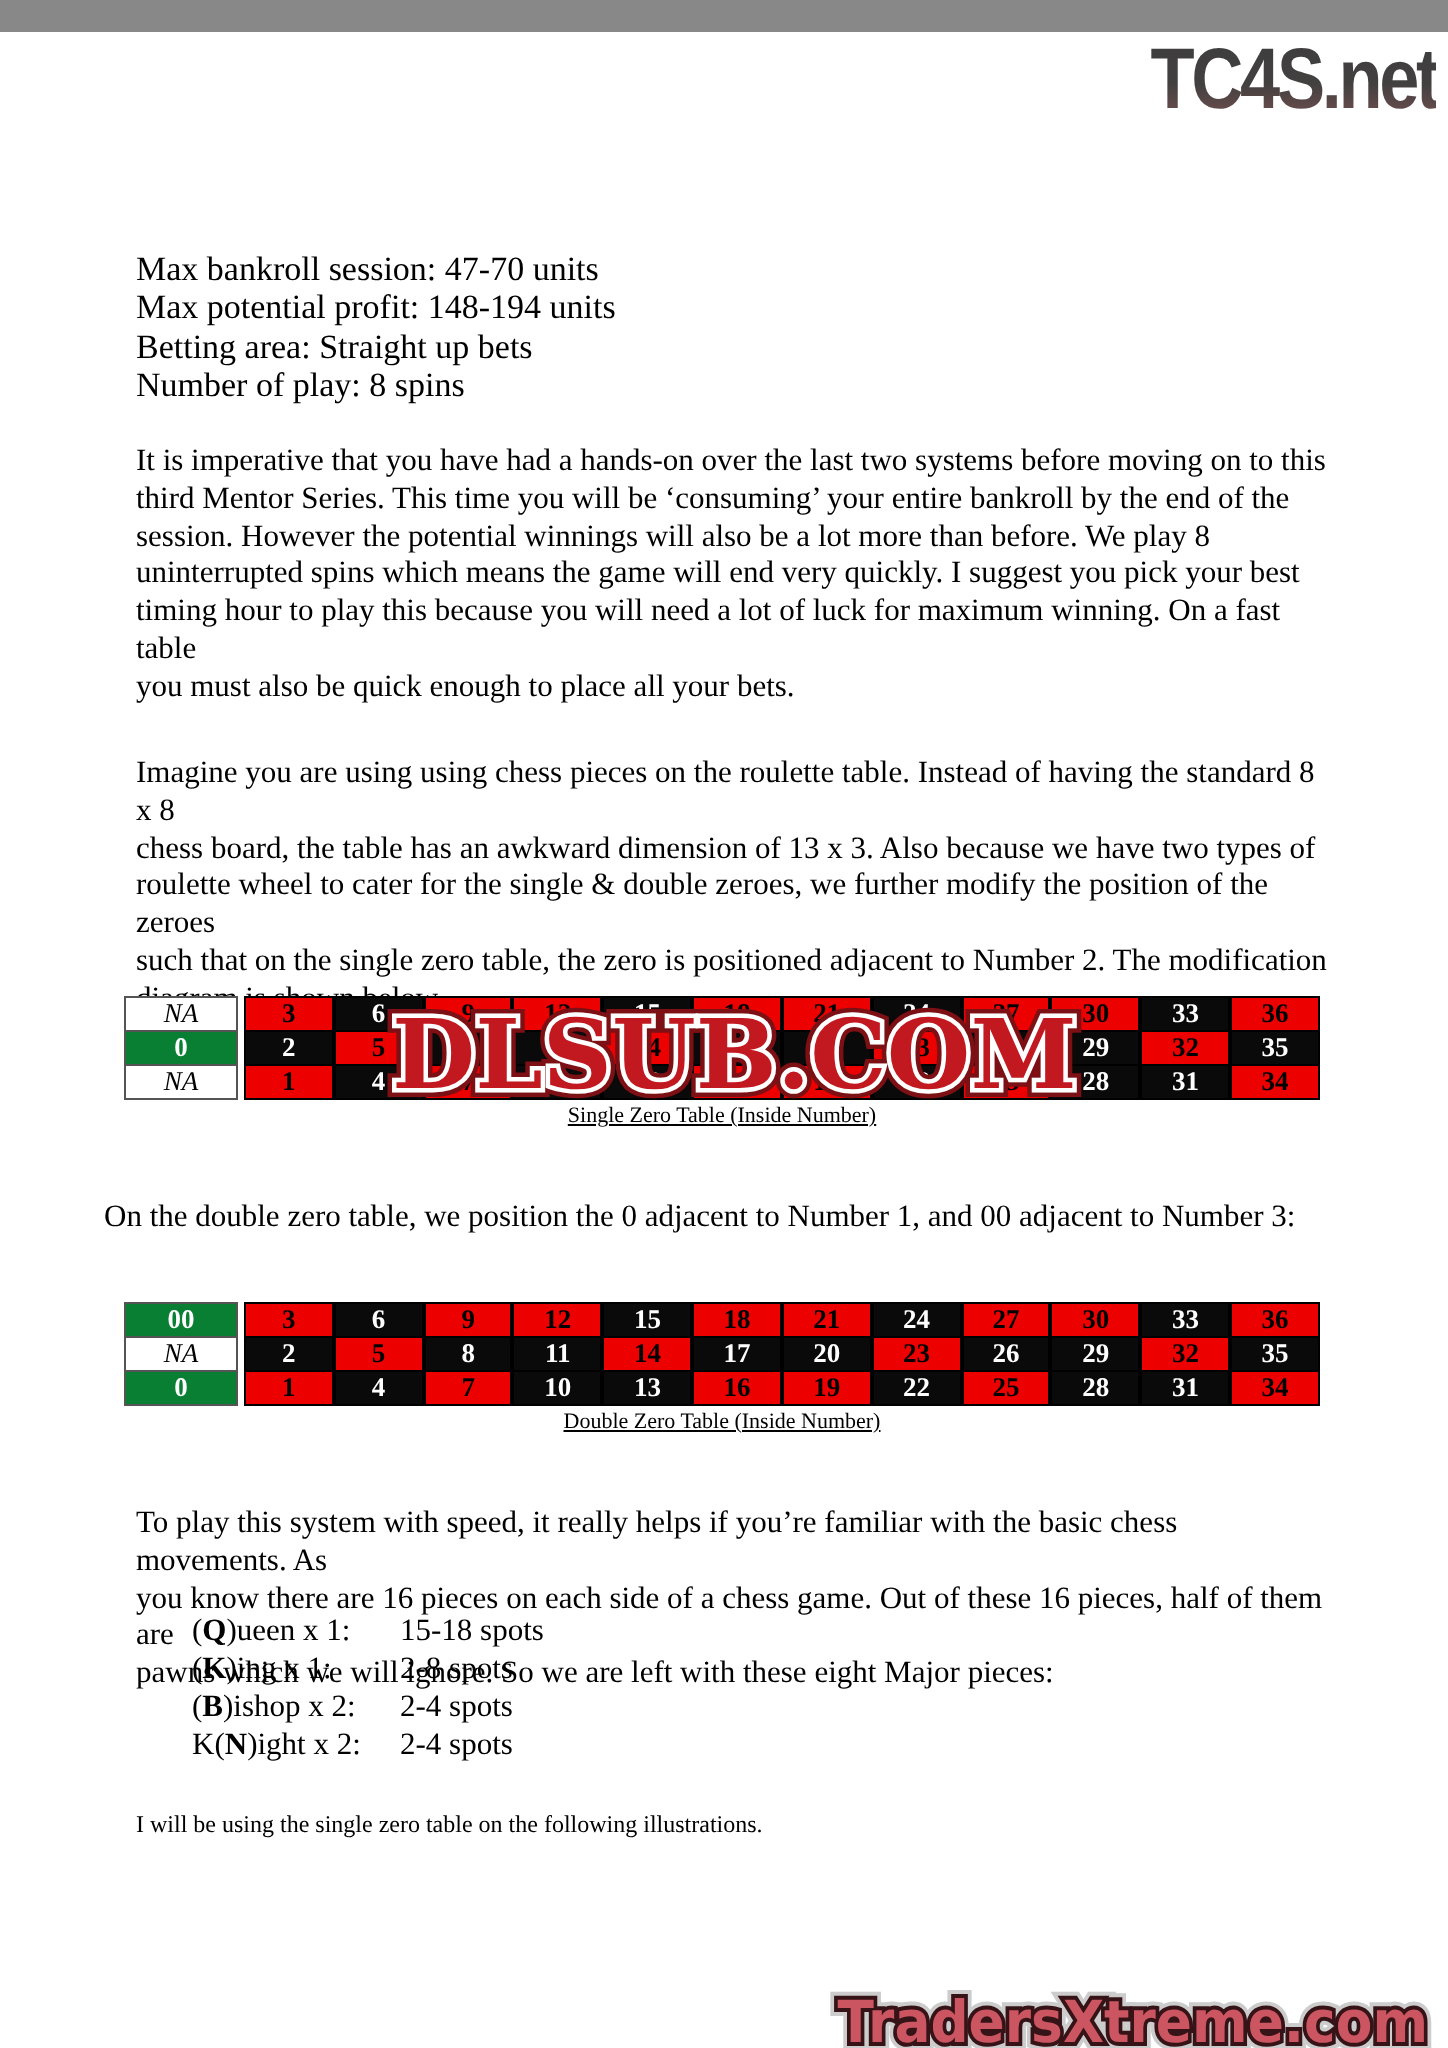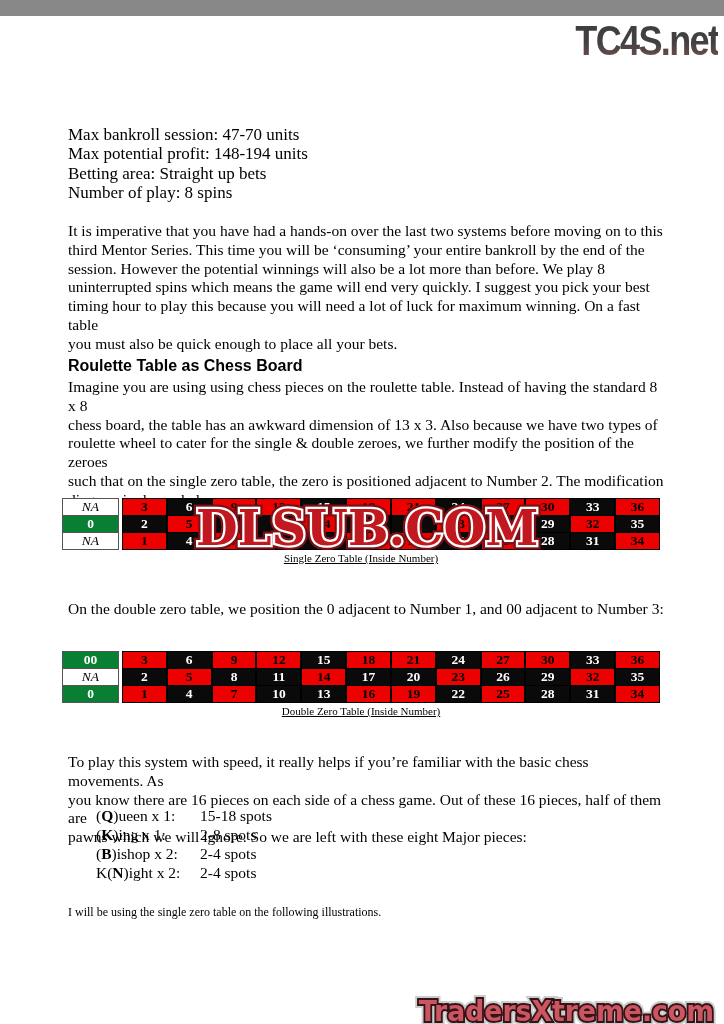--- a/index.html
+++ b/index.html
@@ -45,21 +45,21 @@
     font-weight:bold; font-size:17.5px; letter-spacing:-0.2px;
   }
   .meta { left:68px; top:109px; font-size:17px; line-height:19.4px; white-space:pre-line; }
   .para { font-size:15.5px; line-height:18.8px; white-space:pre-line; width:596px; }
   .para1 { left:68px; top:206px; }
   .sec-head {
     left:68px; top:341px; font-family:"Liberation Sans", sans-serif;
     font-weight:bold; font-size:16px;
   }
   .para2 { left:68px; top:362px; }
-  .para3 { left:68px; top:584px; }
+  .para3 { left:52px; top:584px; }
   .para4 { left:68px; top:737px; }
   .closing { left:68px; top:889px; font-size:12px; }
   
   .rtable { position:absolute; left:62px; width:598px; }
   .rrow { display:flex; height:18px; }
   .rrow + .rrow { margin-top:-1px; }
   .zcol {
     width:57px; flex:none; margin-right:3px; box-sizing:border-box;
     border:1px solid #555; text-align:center;
     font-size:13.5px; line-height:16px;
@@ -98,21 +98,20 @@
 Betting area: Straight up bets
 Number of play: 8 spins</div>
 
   <div class="abs para para1">It is imperative that you have had a hands-on over the last two systems before moving on to this
 third Mentor Series. This time you will be ‘consuming’ your entire bankroll by the end of the
 session. However the potential winnings will also be a lot more than before. We play 8
 uninterrupted spins which means the game will end very quickly. I suggest you pick your best
 timing hour to play this because you will need a lot of luck for maximum winning. On a fast table
 you must also be quick enough to place all your bets.</div>
 
-  <div class="abs sec-head">Roulette Table as Chess Board</div>
 
   <div class="abs para para2">Imagine you are using using chess pieces on the roulette table. Instead of having the standard 8 x 8
 chess board, the table has an awkward dimension of 13 x 3. Also because we have two types of
 roulette wheel to cater for the single &amp; double zeroes, we further modify the position of the zeroes
 such that on the single zero table, the zero is positioned adjacent to Number 2. The modification
 diagram is shown below……..</div>
 
   <div class="rtable" id="rt-single" style="top:482px;">
       <div class="rrow">
         <div class="zcol c-na">NA</div>

